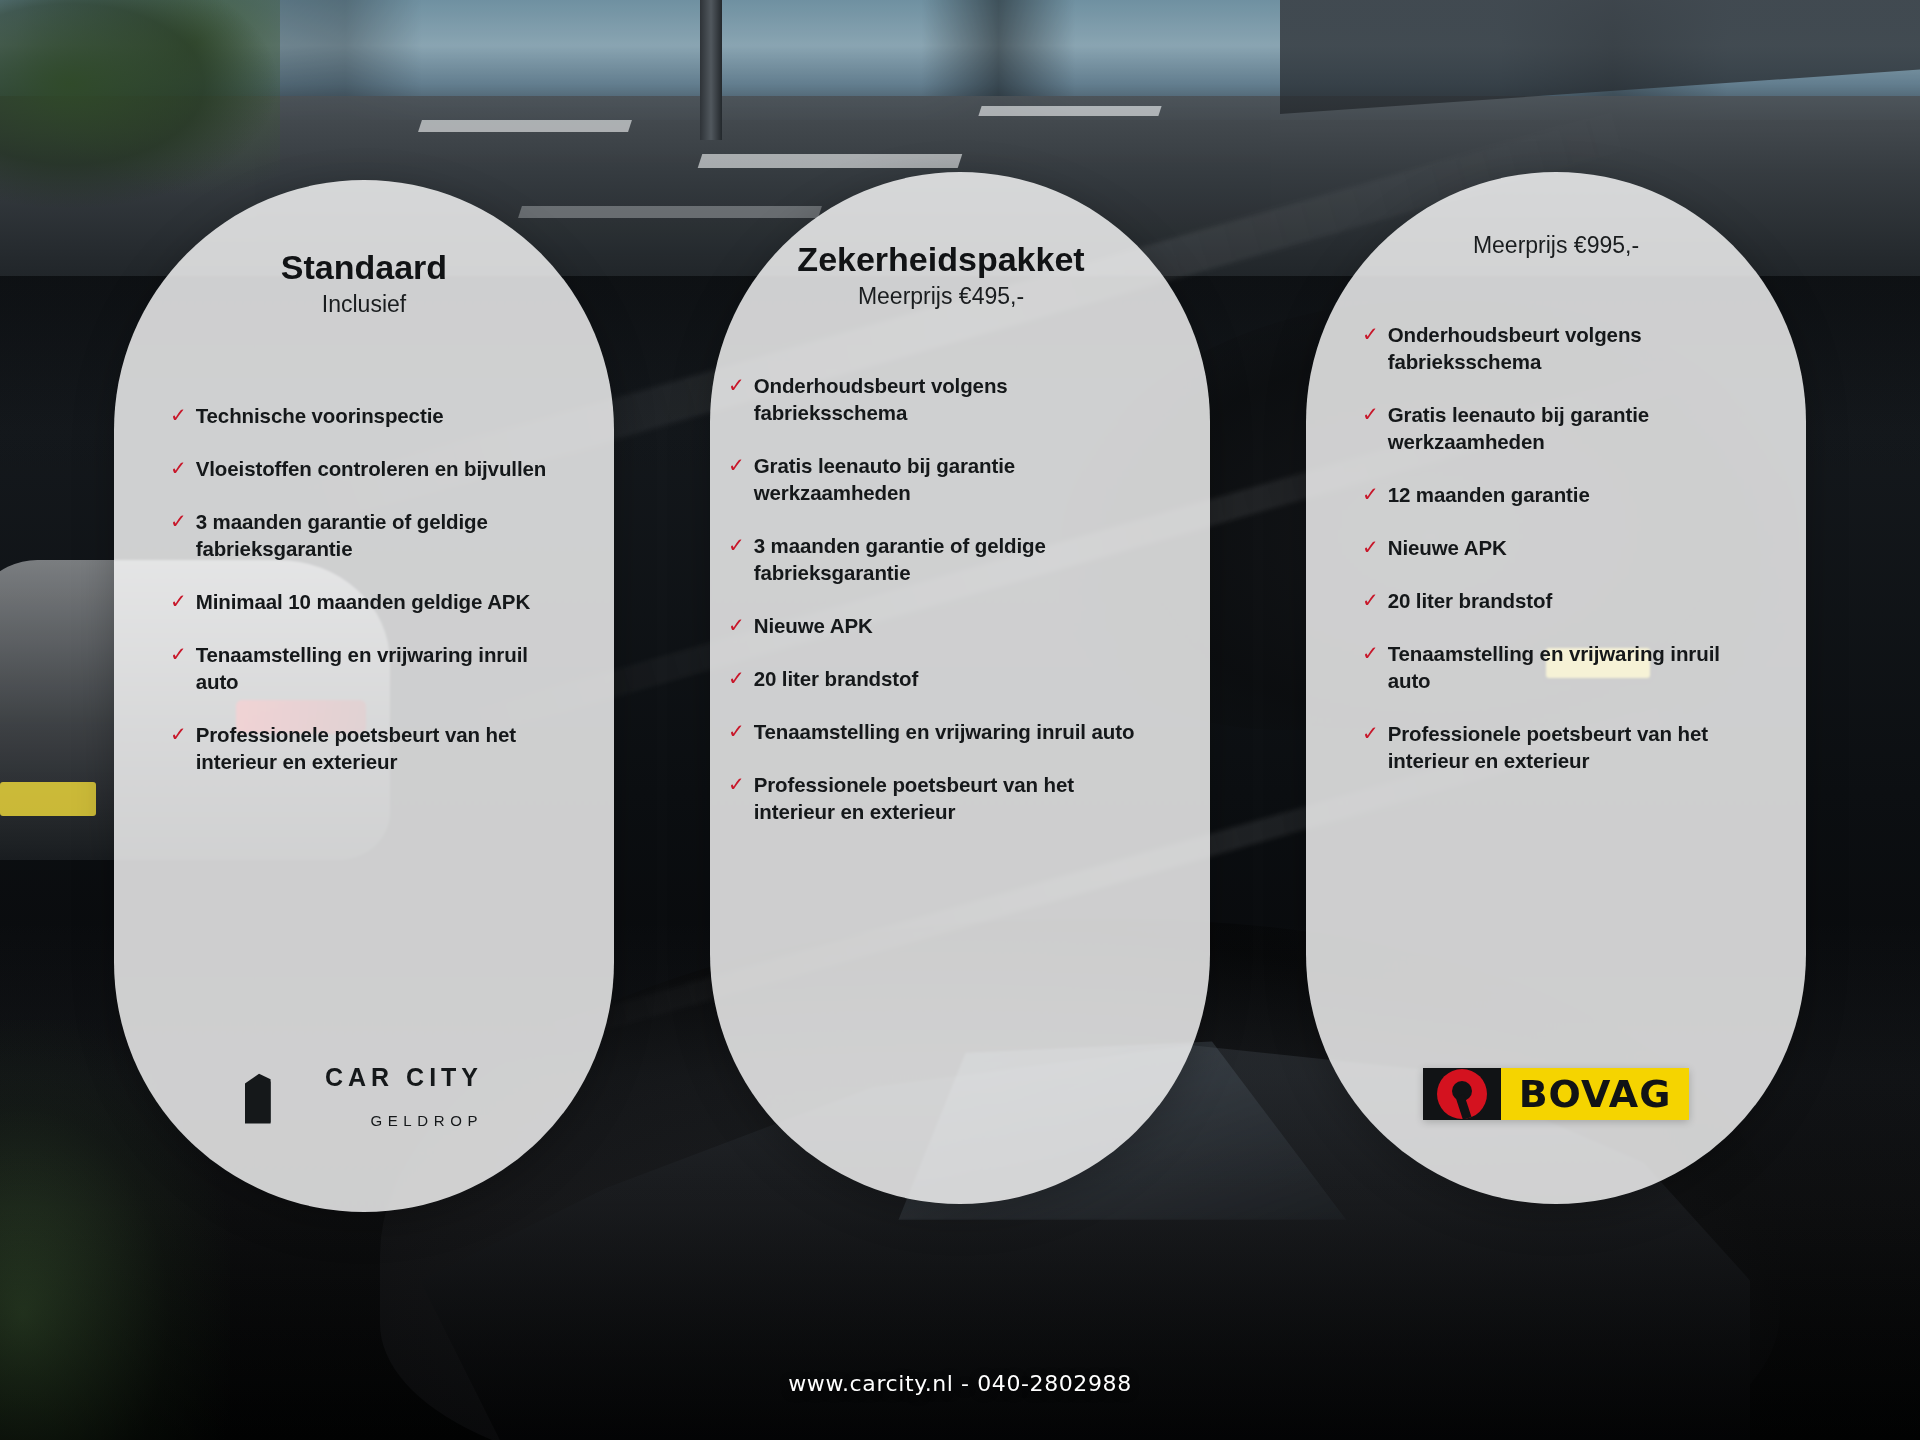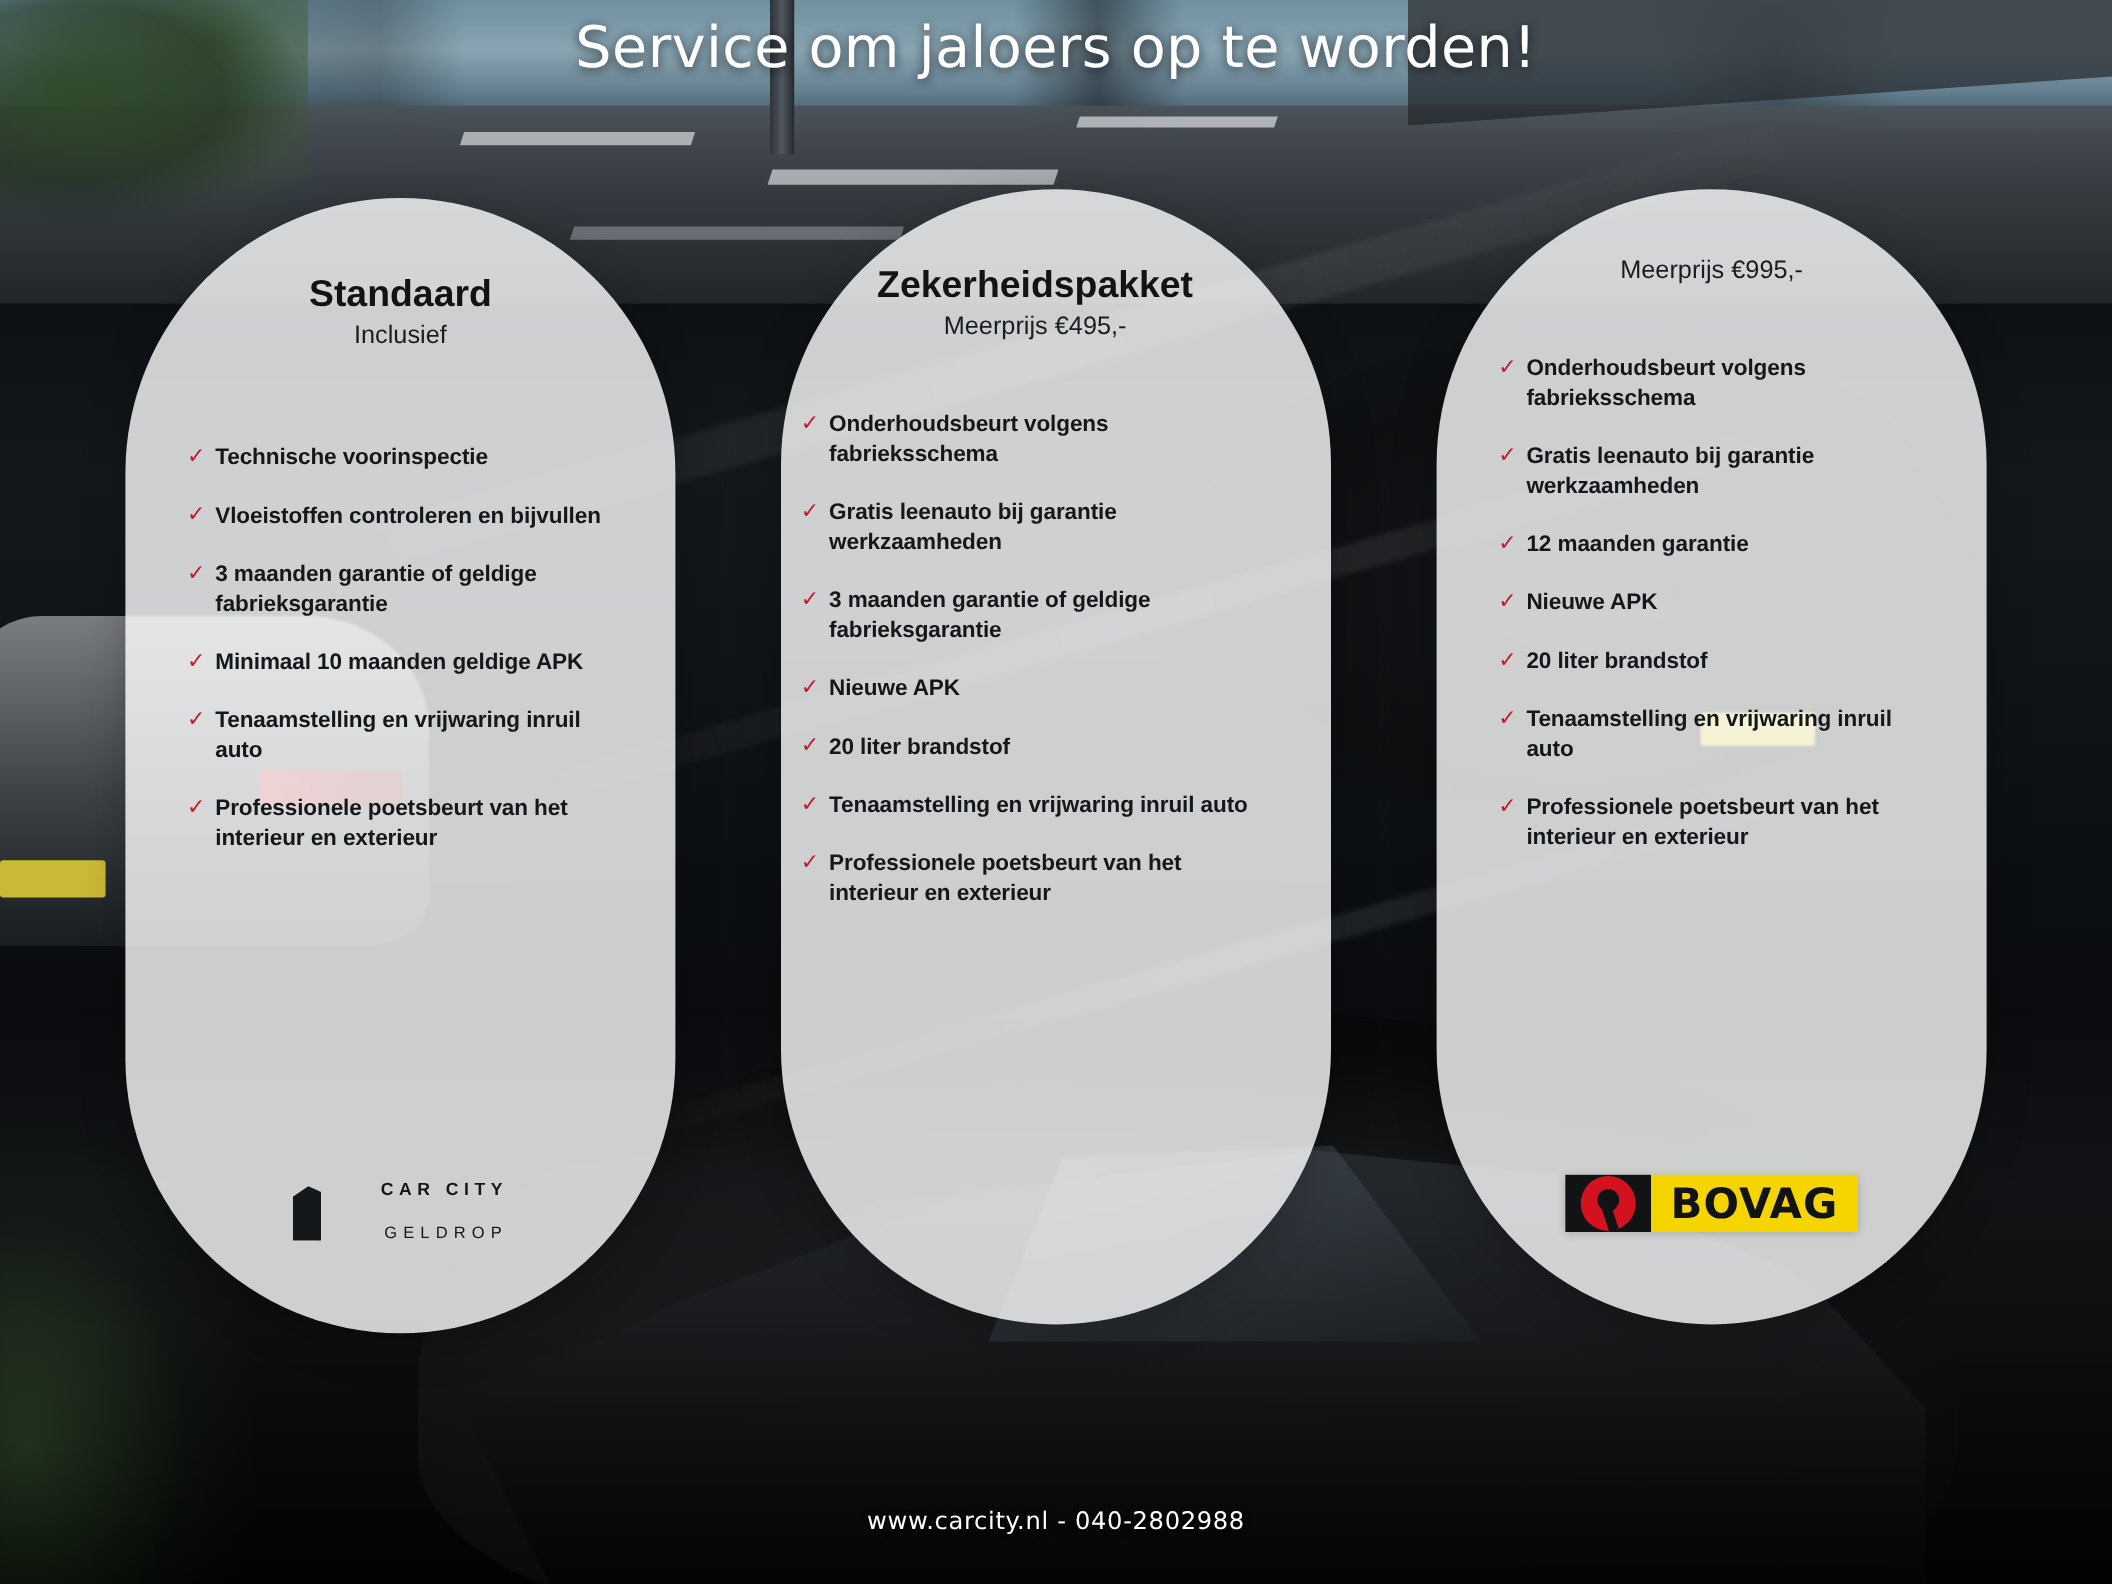--- a/index.html
+++ b/index.html
@@ -252,21 +252,21 @@
   }
   .cc-mark::after{
     content:"";
     position:absolute; left: 36%; top: 16%;
     width: 64%; height: 84%;
     background:#15181a;
     clip-path: polygon(0 8%, 100% 0, 100% 64%, 0 100%);
   }
   .cc-text { line-height: 1; padding-left: 4px; }
   .cc-name {
-    font-size: 16px; font-weight: bold; letter-spacing: 5px; color: #15181a;
+    font-size: 25px; font-weight: bold; letter-spacing: 5px; color: #15181a;
   }
   .cc-city {
     font-size: 15px; letter-spacing: 5.6px; color: #15181a; text-align: right; margin-top: 23px;
   }
   
   .bovag {
     display: flex; align-items: stretch; height: 52px;
     box-shadow: 0 2px 8px rgba(0,0,0,.2);
   }
   .bovag-left {
@@ -338,21 +338,20 @@
     <div class="plate2"></div>
     <div class="bg-car"></div>
     <div class="bg-car-body"></div>
     <div class="bg-glass"></div>
     <div class="floor-gloss"></div>
     <div class="diag-light" style="left:260px; top:300px; width:1400px; height:40px;"></div>
     <div class="diag-light" style="left:420px; top:540px; width:1300px; height:26px;"></div>
     <div class="diag-light" style="left:520px; top:860px; width:1200px; height:22px;"></div>
   </div>
 
-  <div class="title">Service om jaloers op te worden!</div>
 
   <div class="cards">
 
     <div class="card card-1">
       <div class="card-title">Standaard</div>
       <div class="card-sub">Inclusief</div>
       <ul class="features">
         <li class="feature">
           <span class="check">✓</span>
           <span>Technische voorinspectie</span>

